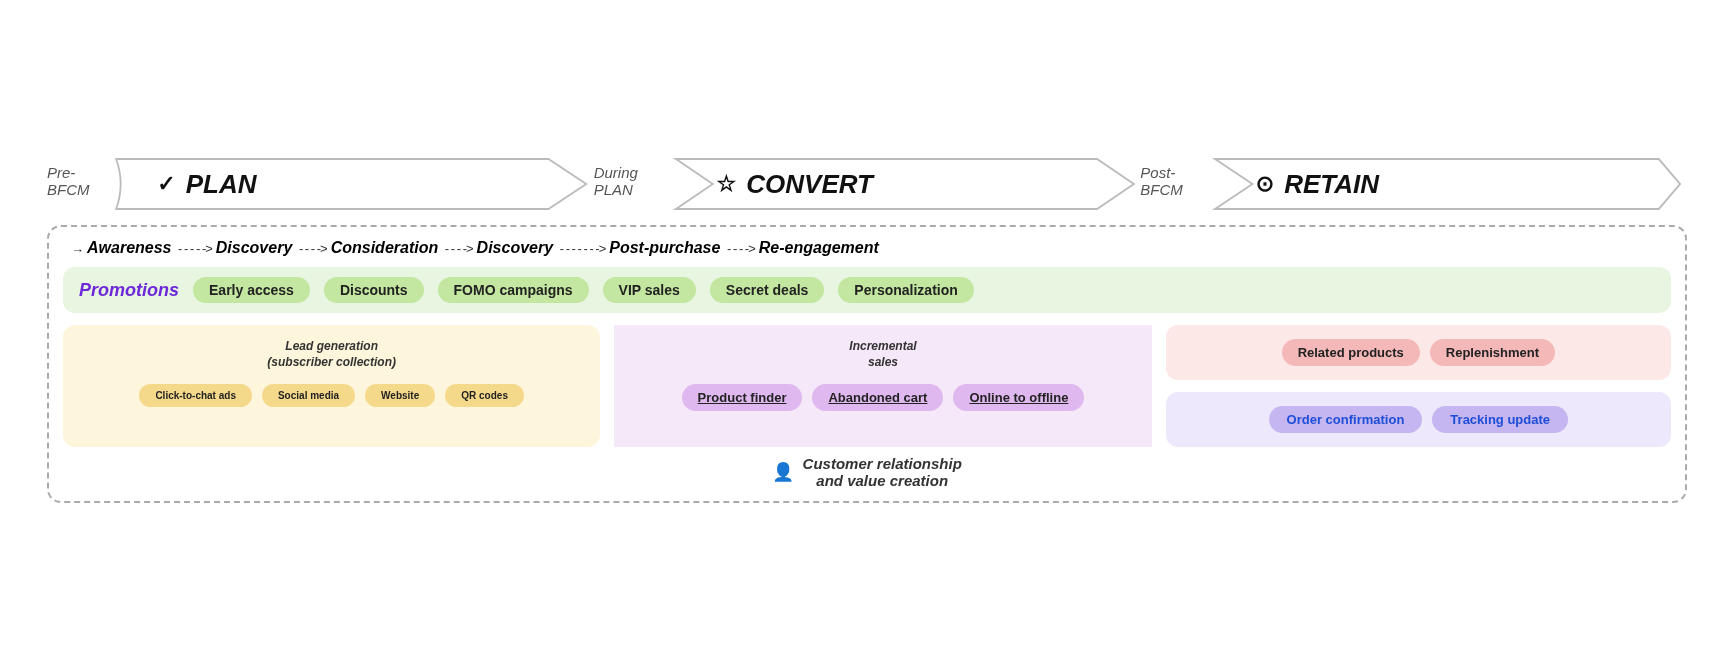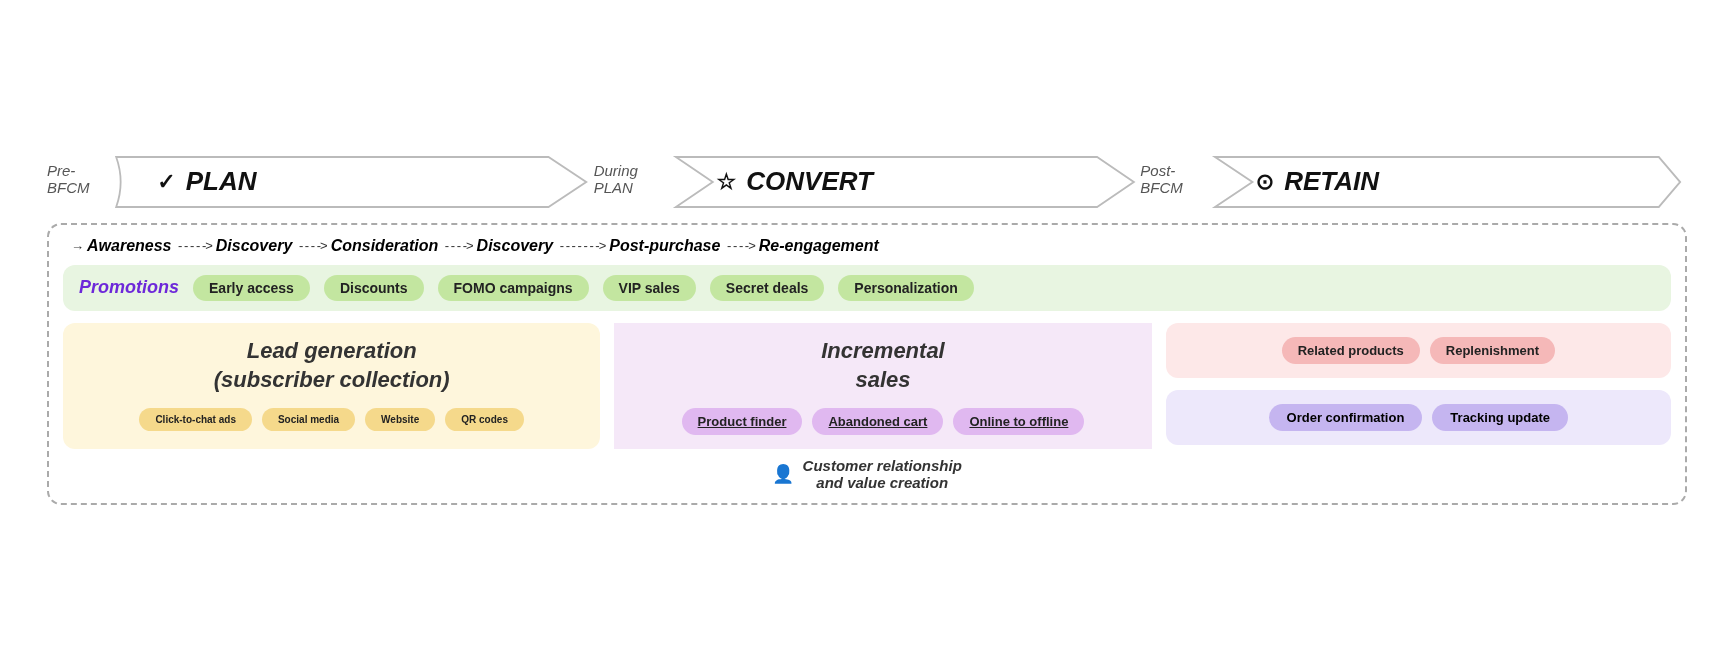--- a/index.html
+++ b/index.html
@@ -135,21 +135,21 @@
     }
 
     
     .lead-gen-box {
       background: #fef6dc;
       border-radius: 12px;
       padding: 14px 16px;
       flex: 1;
     }
     .box-title {
-      font-size: 22px;
+      font-size: 12px;
       font-style: italic;
       font-weight: 600;
       color: #333;
       text-align: center;
       margin-bottom: 14px;
       line-height: 1.3;
     }
     .tags-grid {
       display: flex;
       flex-wrap: wrap;
@@ -213,21 +213,21 @@
       background: #ede8fb;
       border-radius: 12px;
       padding: 14px 16px;
     }
     .lavender-tag {
       background: #c5b5f0;
       border-radius: 20px;
       padding: 6px 18px;
       font-size: 13px;
       font-weight: 700;
-      color: #000000;
+      color: #1d4ed8;
       white-space: nowrap;
     }
 
     
     .bottom-row {
       display: flex;
       align-items: center;
       justify-content: center;
       gap: 8px;
       margin-top: 4px;

